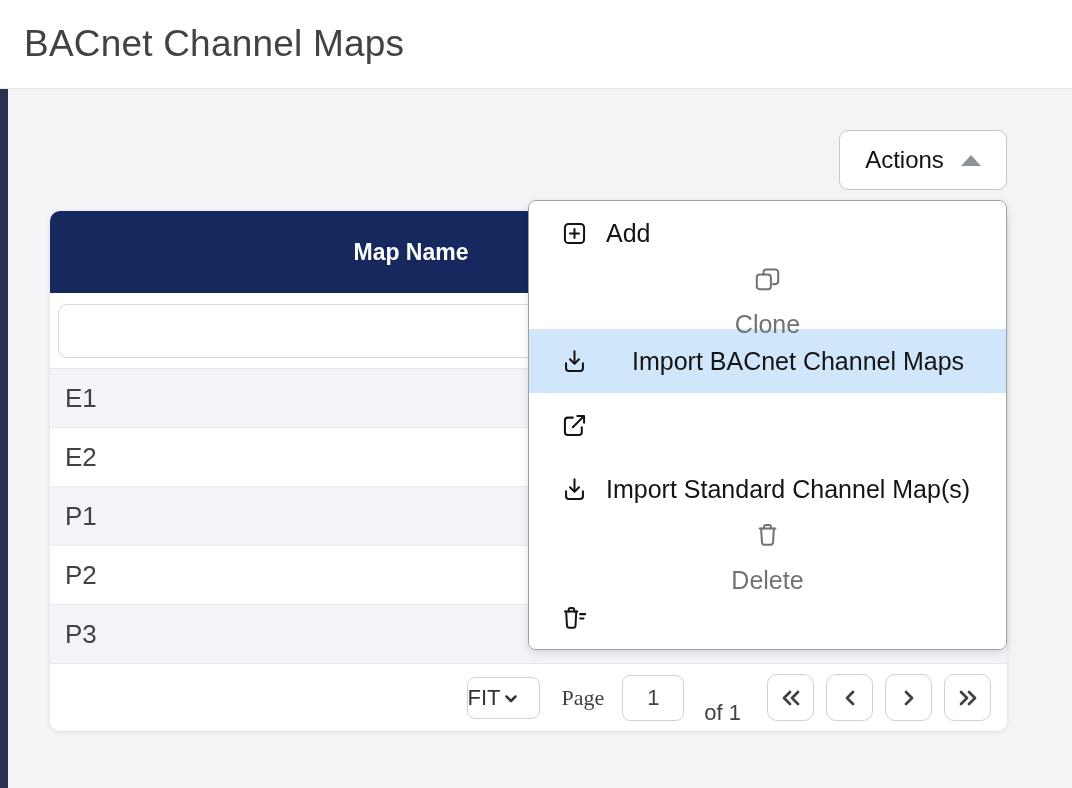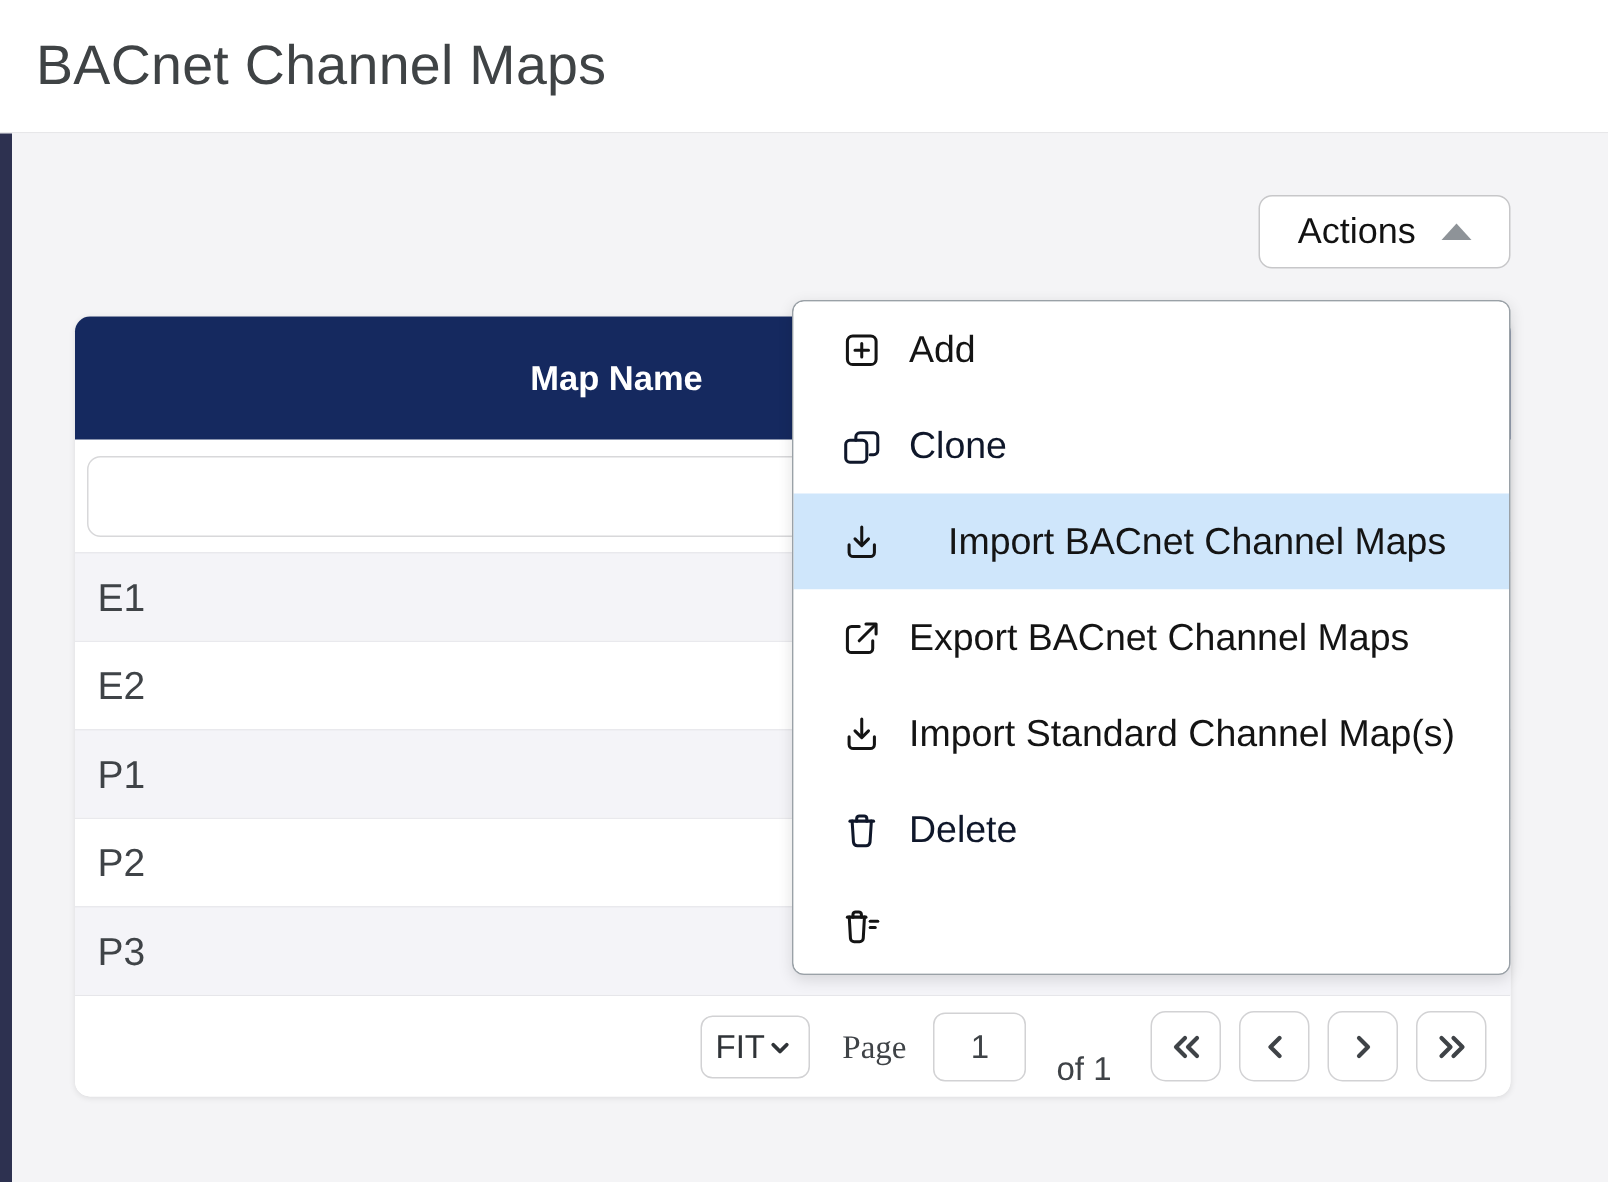--- a/index.html
+++ b/index.html
@@ -19,21 +19,21 @@
     display:flex; align-items:center; padding-left:24px;
   }
   .page-title { font-size:37px; font-weight:400; color:#3f4345; letter-spacing:0.2px; }
 
   
   .accent-bar { position:absolute; left:0; top:89px; width:8px; height:699px; background:#2d3150; }
   .content    { position:absolute; left:8px; top:89px; width:1064px; height:699px; background:#f4f4f6; }
 
   
   .actions-button {
-    position:absolute; left:831px; top:41px; width:168px; height:49px;
+    position:absolute; left:831px; top:41px; width:168px; height:60px;
     background:#ffffff; border:1px solid #c7c7c9; border-radius:9px;
     display:flex; align-items:center; justify-content:center; gap:17px;
     font-size:24px; color:#121212; cursor:pointer; z-index:4;
   }
   .caret-up {
     width:0; height:0;
     border-left:10px solid transparent; border-right:10px solid transparent;
     border-bottom:11px solid #8e9398;
   }
 
@@ -65,21 +65,21 @@
   .trow.even { background:#ffffff; }
 
   .tfoot {
     height:68px; border-top:1px solid #e6e6ea; background:#ffffff;
     border-radius:0 0 10px 10px;
     display:flex; align-items:center; justify-content:flex-end;
     padding-right:16px; gap:8px; font-size:22px; color:#3f4347;
   }
   .size-select {
     width:73px; height:42px; border:1px solid #d2d2d4; border-radius:8px;
-    display:flex; align-items:center; justify-content:center; gap:1px;
+    display:flex; align-items:center; justify-content:flex-start; gap:1px;
     font-size:22px; color:#2f3337; background:#fff; cursor:pointer; margin-right:14px;
   }
   .page-label { margin-right:10px;font-family:Liberation Serif, serif; }
   .page-input {
     width:62px; height:46px; border:1px solid #d2d2d4; border-radius:8px;
     text-align:center; font-size:22px; color:#3f4347; outline:none;
     font-family:"Liberation Sans",sans-serif; margin-right:12px;
   }
   .of-label { margin-right:14px;margin-top:31px; }
   .nav-btn {
@@ -92,21 +92,21 @@
   
   .dropdown-menu {
     position:absolute; left:520px; top:111px; width:479px;
     background:#ffffff; border:1px solid #9aa1a7; border-radius:8px;
     box-shadow:0 3px 10px rgba(0,0,0,.12); z-index:5; overflow:hidden;
   }
   .menu-item {
     height:64px; display:flex; align-items:center; padding:0 32px; gap:18px;
     font-size:25px; color:#141414; background:#ffffff; cursor:pointer;
   }
-  .menu-item.disabled    { color:#0f172a; cursor:default; }
+  .menu-item.disabled    { color:#737373; cursor:default;flex-direction:column; }
   .menu-item.highlighted { background:#cfe6fb;gap:44px; }
   .menu-item svg { flex:0 0 auto; stroke:currentColor; }
 </style>
 </head>
 <body>
 
 <div class="topbar">
   <div class="page-title">BACnet Channel Maps</div>
 </div>
 
@@ -206,21 +206,20 @@
         </svg>
       <span>Import BACnet Channel Maps</span>
     </div>
 
     <div class="menu-item">
       <svg width="27" height="27" viewBox="0 0 24 24" fill="none" stroke-width="1.8" stroke-linecap="round" stroke-linejoin="round">
           <path d="M14.5 3.5h6v6"></path>
           <path d="M10.5 13.5 20 4"></path>
           <path d="M18.5 13.5v4.5a2.5 2.5 0 0 1-2.5 2.5H6A2.5 2.5 0 0 1 3.5 18V7.5A2.5 2.5 0 0 1 6 5h4.5"></path>
         </svg>
-      <span>Export BACnet Channel Maps</span>
     </div>
 
     <div class="menu-item">
       <svg width="27" height="27" viewBox="0 0 24 24" fill="none" stroke-width="1.8" stroke-linecap="round" stroke-linejoin="round">
           <path d="M12 3v10.5"></path>
           <path d="M8 10l4 4 4-4"></path>
           <path d="M4.5 13.5V18a2.5 2.5 0 0 0 2.5 2.5h10A2.5 2.5 0 0 0 19.5 18v-4.5"></path>
         </svg>
       <span>Import Standard Channel Map(s)</span>
     </div>

